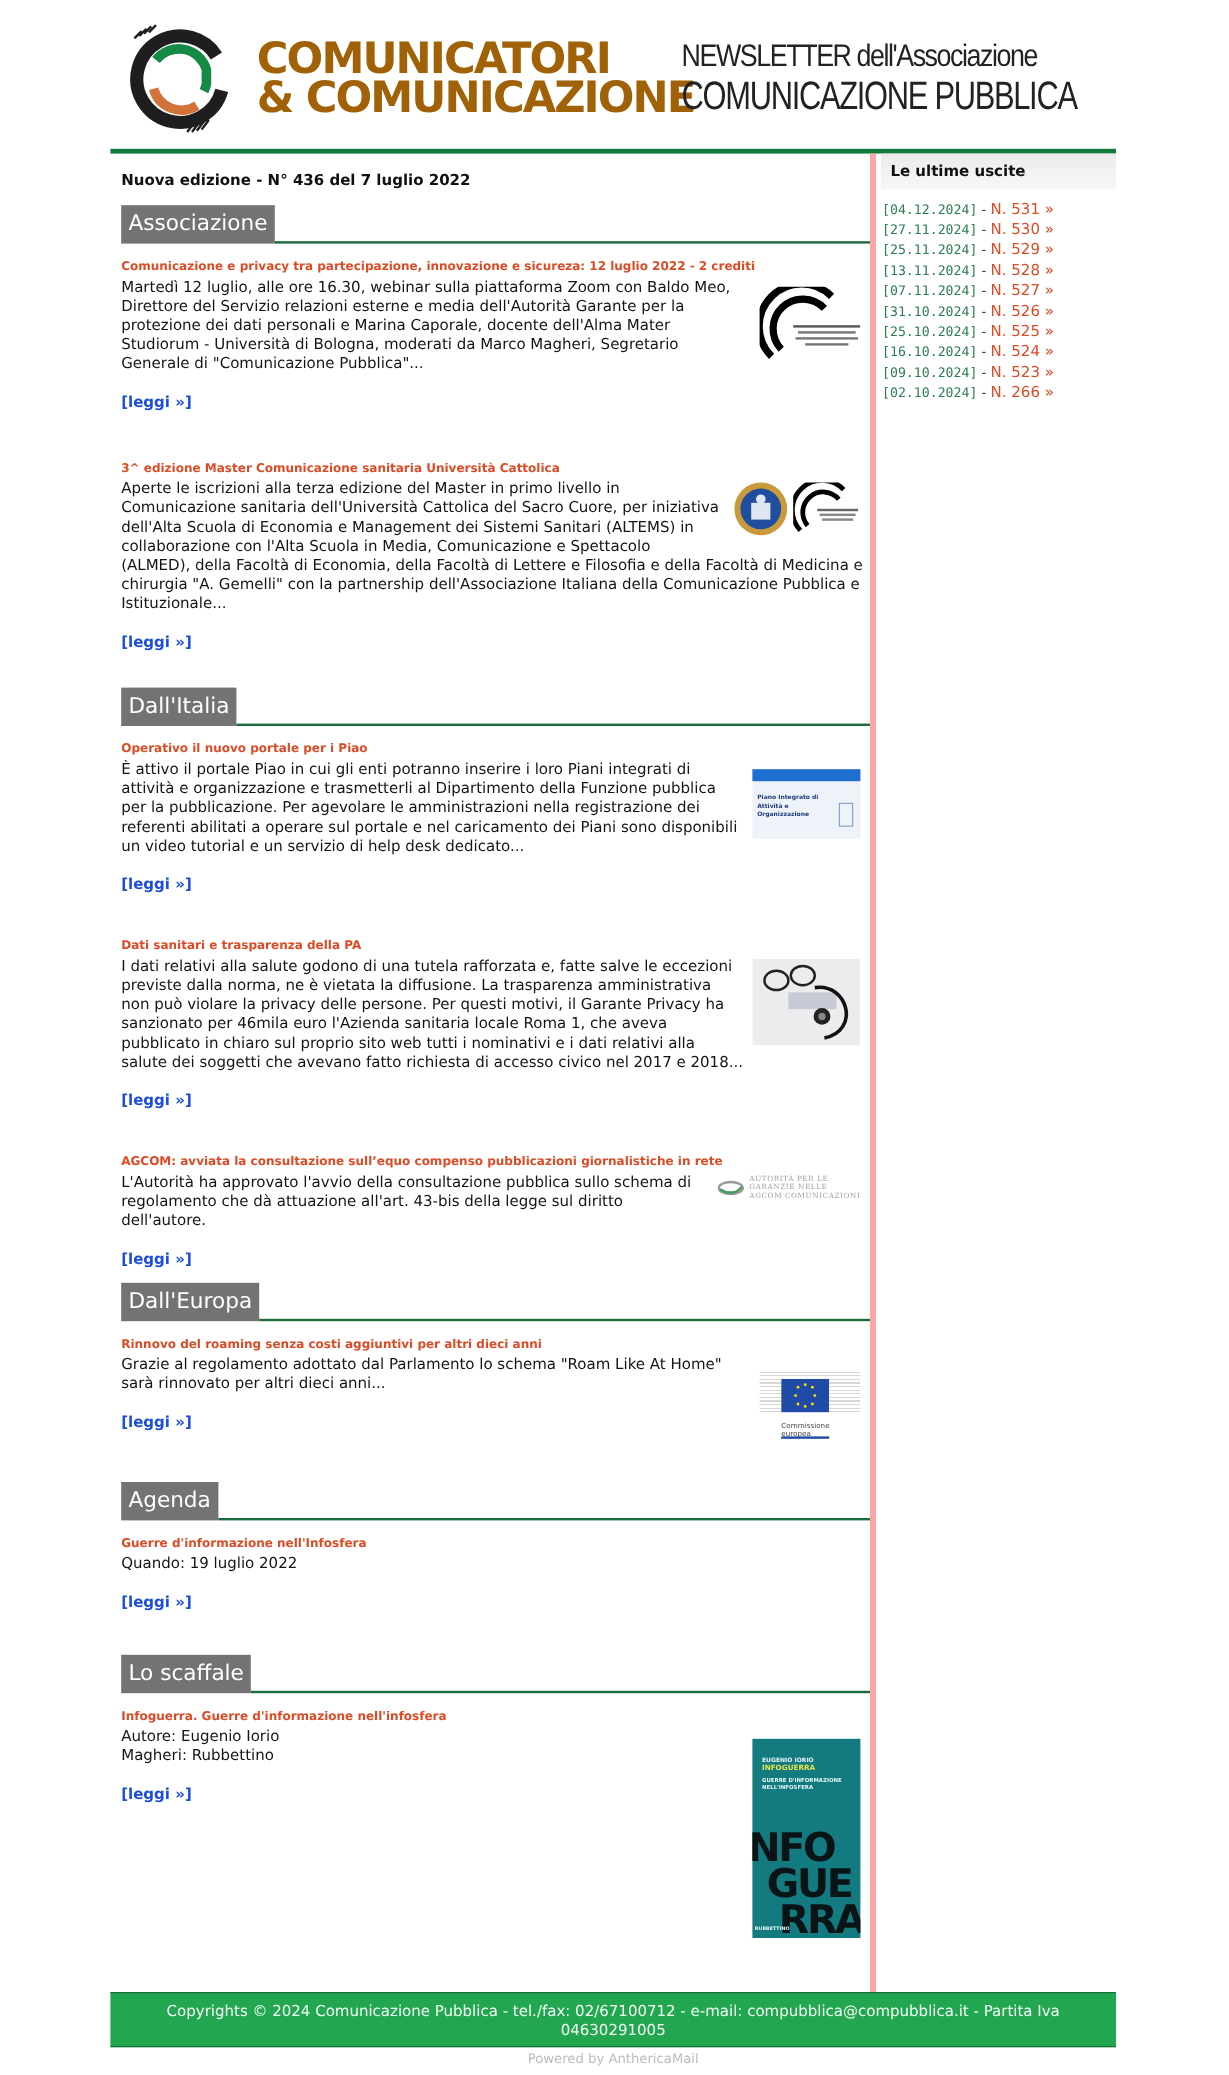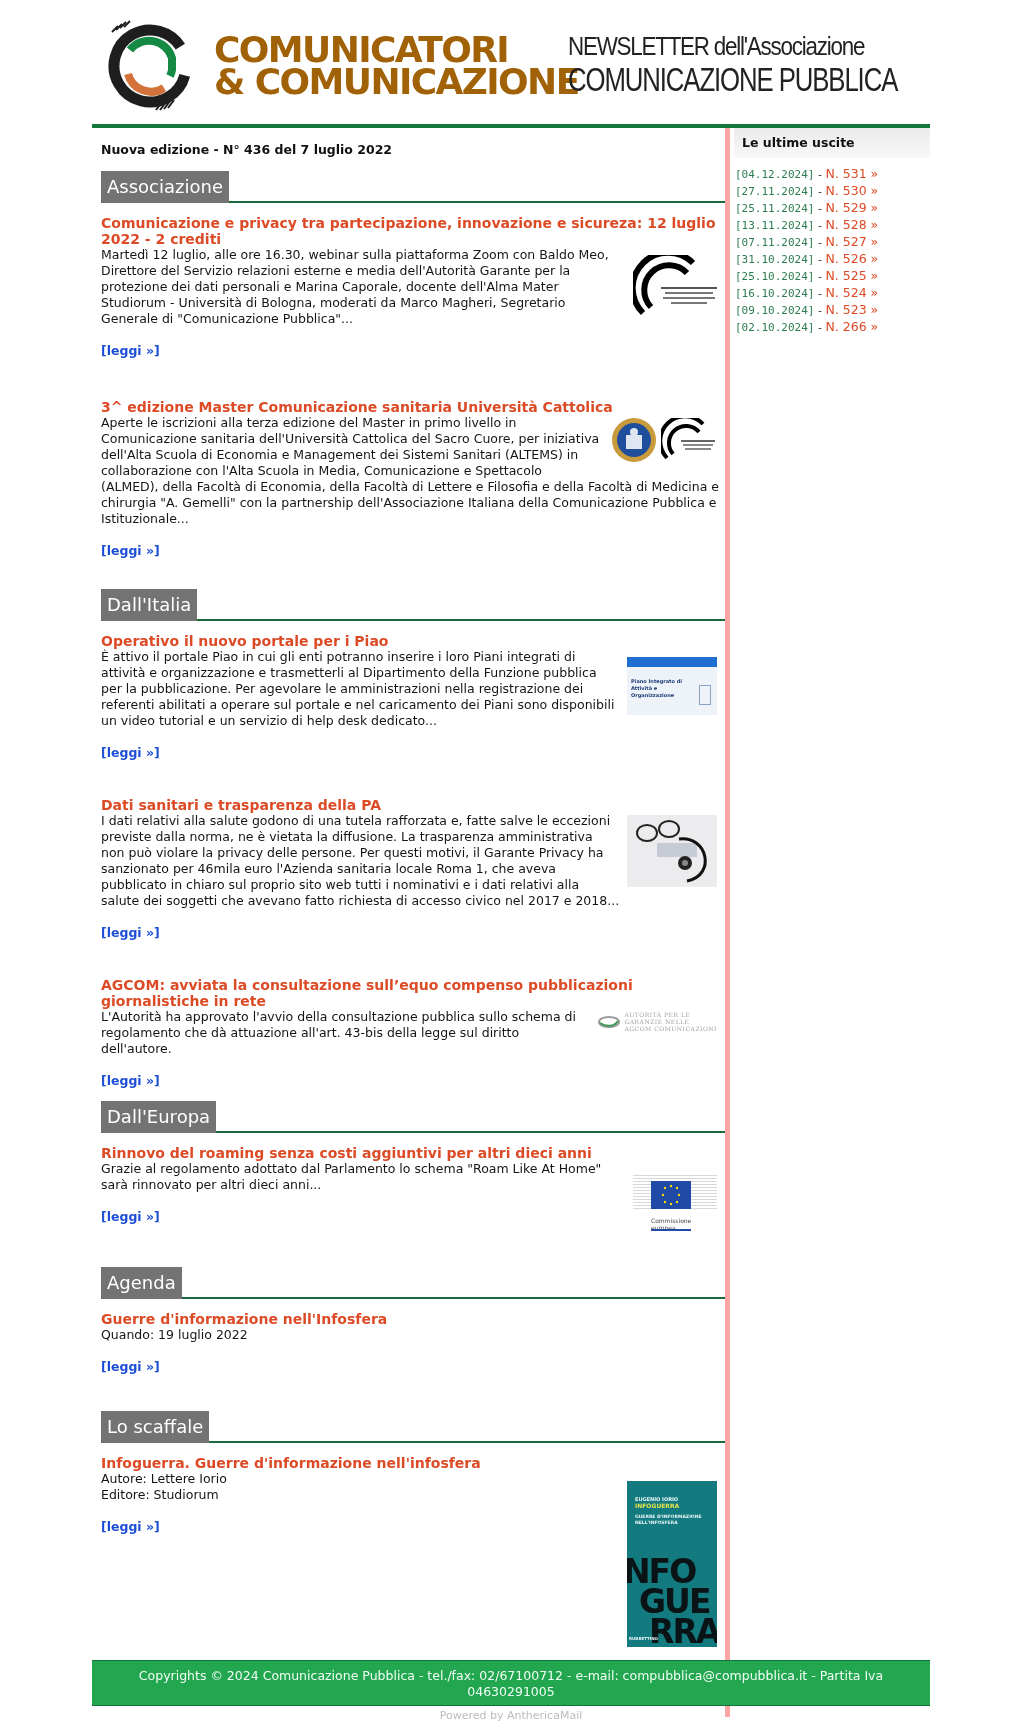--- a/index.html
+++ b/index.html
@@ -98,21 +98,21 @@
   }
   .article {
     position: relative;
     margin-bottom: 36px;
     font-size: 12.5px;
     line-height: 16px;
   }
   .art-title {
     color: #dc4b26;
     font-weight: bold;
-    font-size: 14px;
+    font-size: 10px;
     line-height: 16px;
     display: block;
     text-decoration: none;
   }
   .art-thumb {
     float: right;
     margin: 2px 8px 4px 10px;
   }
   .art-body { color: #151515; }
   .read-more {
@@ -358,22 +358,22 @@
         <span class="art-thumb" style="position:relative;width:90px;height:166px;background:#137a7f;display:block;margin-top:10px;overflow:hidden;">
           <span style="position:absolute;left:8px;top:10px;font-size:5px;color:#e6f5f5;font-weight:bold;">EUGENIO IORIO</span>
           <span style="position:absolute;left:8px;top:17px;font-size:6px;color:#e8e44a;font-weight:bold;">INFOGUERRA</span>
           <span style="position:absolute;left:8px;top:28px;font-size:4.5px;color:#e6f5f5;font-weight:bold;white-space:nowrap;">GUERRE D'INFORMAZIONE</span>
           <span style="position:absolute;left:8px;top:34px;font-size:4.5px;color:#e6f5f5;font-weight:bold;">NELL'INFOSFERA</span>
           <span style="position:absolute;left:-4px;top:76px;font-size:33px;line-height:30px;font-weight:bold;color:#0a1416;letter-spacing:-2px;">NFO</span>
           <span style="position:absolute;left:12px;top:106px;font-size:33px;line-height:30px;font-weight:bold;color:#0a1416;letter-spacing:-2px;">GUE</span>
           <span style="position:absolute;left:22px;top:136px;font-size:33px;line-height:30px;font-weight:bold;color:#0a1416;letter-spacing:-2px;">RRA</span>
           <span style="position:absolute;left:2px;top:150px;font-size:4px;color:#e6f5f5;font-weight:bold;">RUBBETTINO</span>
         </span>
-        <div class="art-body">Autore: Lettere Iorio</div>
-        <div class="art-body">Editore: Studiorum</div>
+        <div class="art-body">Autore: Eugenio Iorio</div>
+        <div class="art-body">Magheri: Rubbettino</div>
         <a class="read-more">[leggi »]</a>
         <div class="clear"></div>
       </div>
     </div>
 
     <div class="sidebar">
       <div class="side-title">Le ultime uscite</div>
       <div class="side-item"><span class="side-date">[04.12.2024]</span><span class="side-sep"> - </span><a class="side-link">N. 531 »</a></div>
       <div class="side-item"><span class="side-date">[27.11.2024]</span><span class="side-sep"> - </span><a class="side-link">N. 530 »</a></div>
       <div class="side-item"><span class="side-date">[25.11.2024]</span><span class="side-sep"> - </span><a class="side-link">N. 529 »</a></div>

